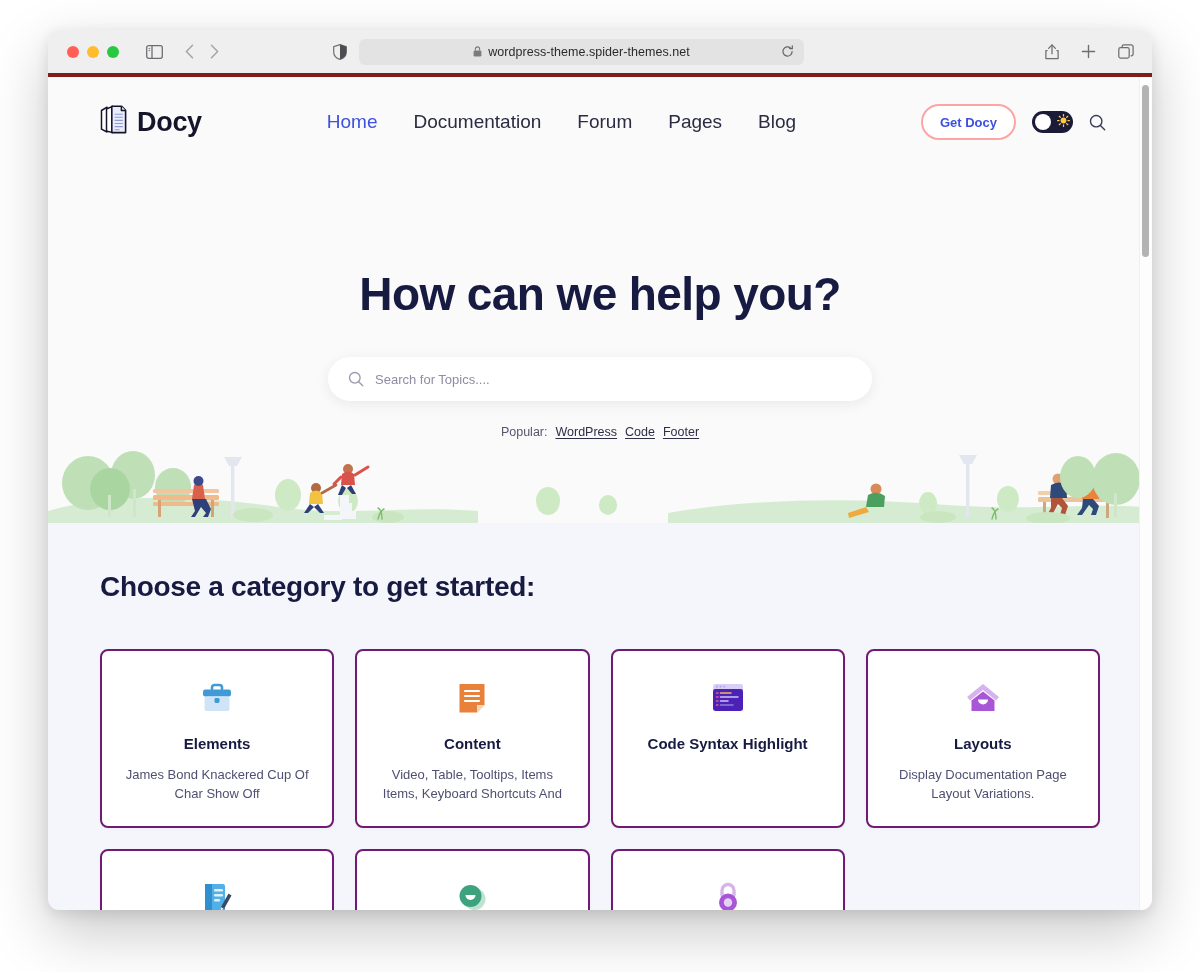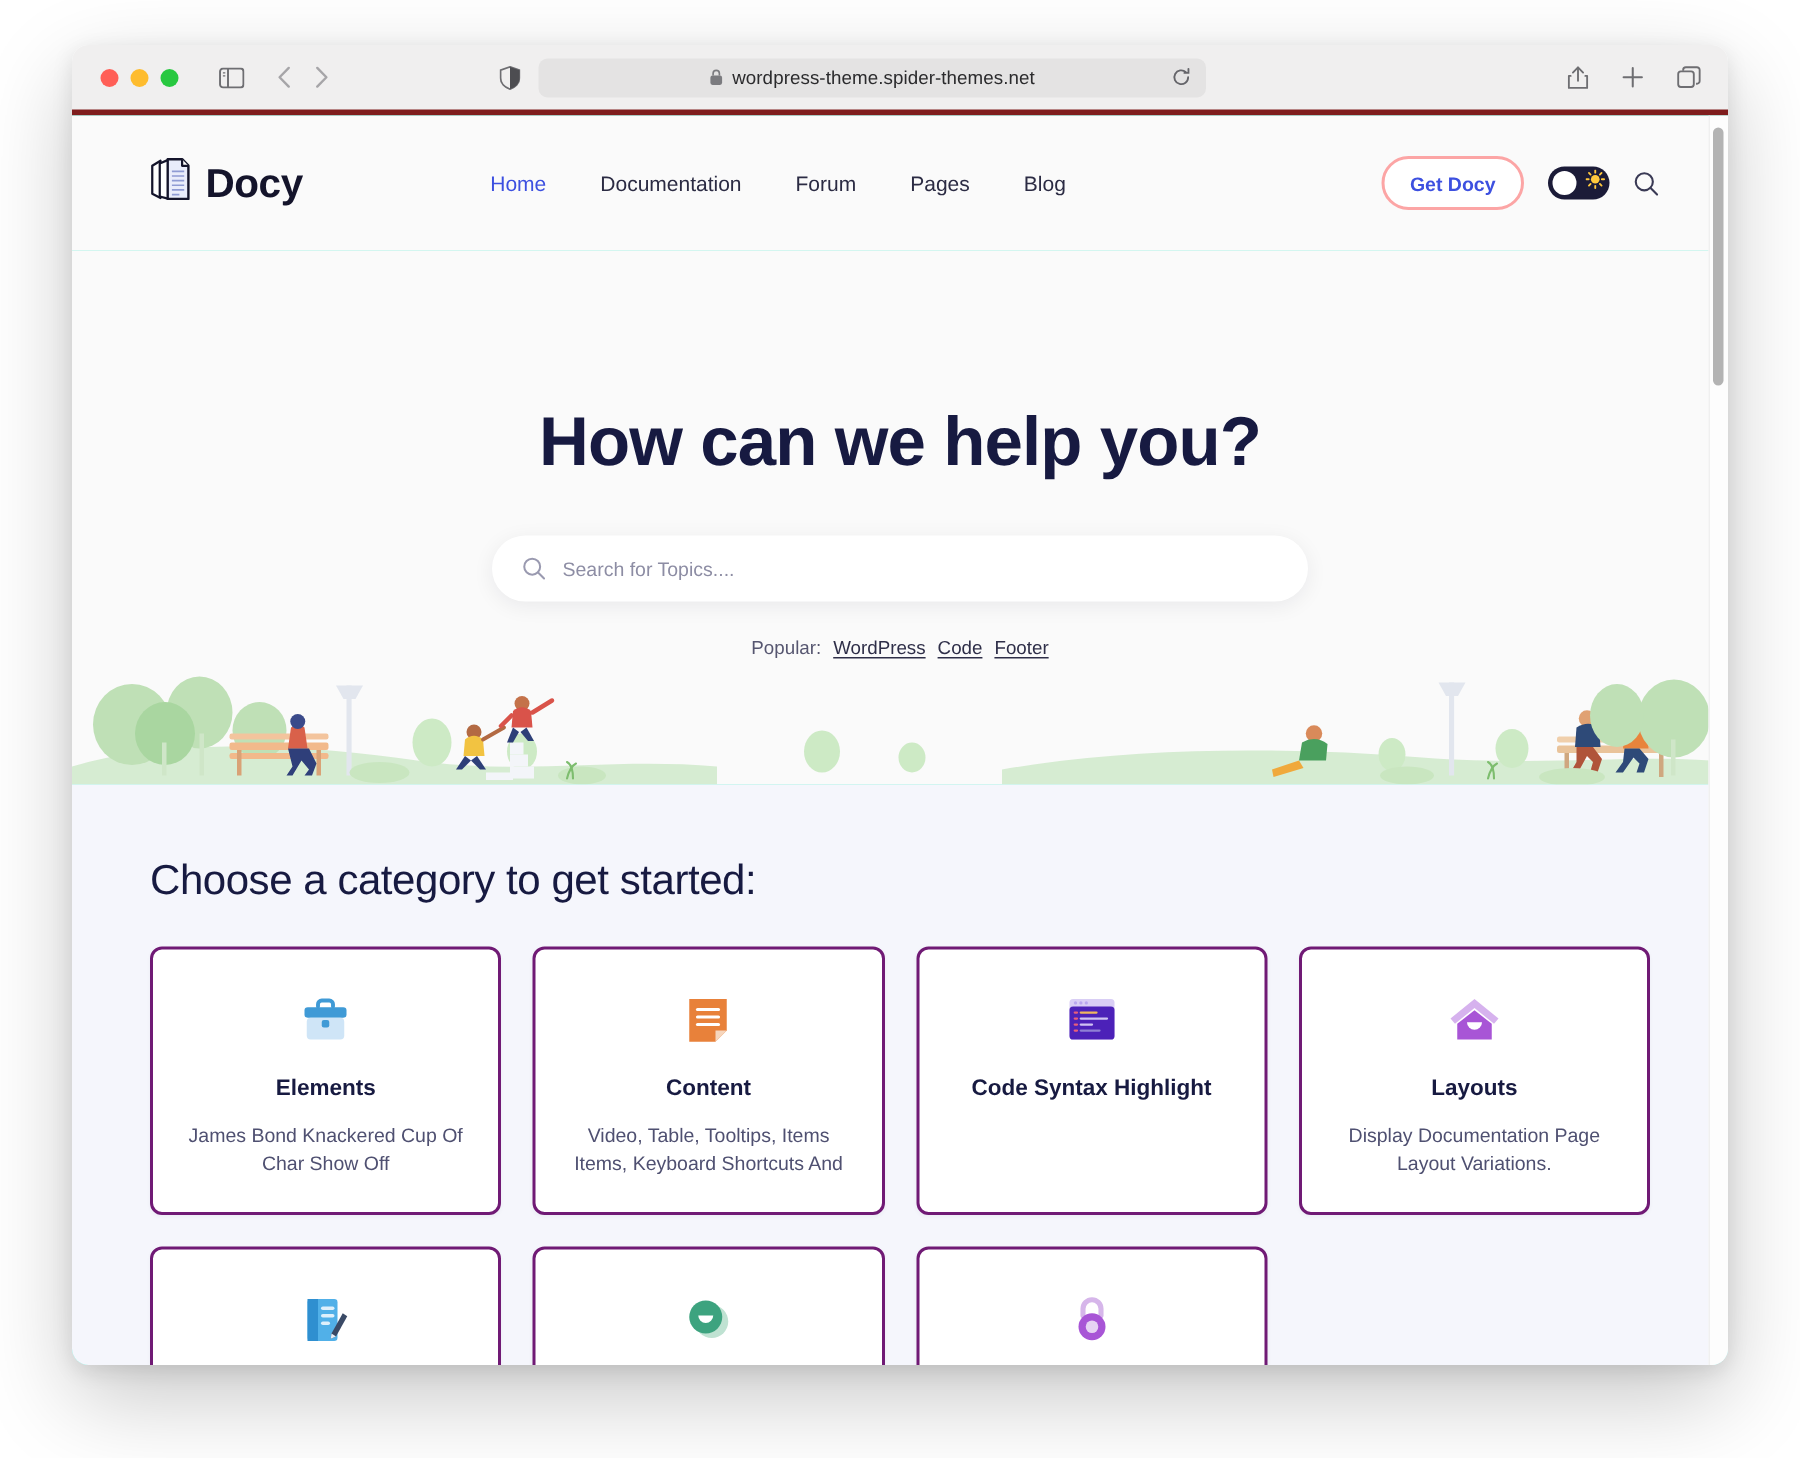--- a/index.html
+++ b/index.html
@@ -90,21 +90,21 @@
     right: 18px;
     display: flex;
     align-items: center;
     gap: 22px;
   }
 
   
   .viewport {
     position: relative;
     height: 833px;
-    background: #5eead4;
+    background: #f0abfc;
     overflow: hidden;
   }
 
   .scrollbar-track {
     position: absolute;
     top: 0; right: 0;
     width: 13px; height: 100%;
     background: #fdfdfd;
     border-left: 1px solid #f0f0f0;
   }
@@ -133,21 +133,21 @@
     letter-spacing: -0.3px;
   }
 
   .main-nav {
     display: flex;
     align-items: center;
     gap: 36px;
     margin-left: 125px;
   }
   .nav-link {
-    font-size: 14px;
+    font-size: 19px;
     color: #2b2b43;
     text-decoration: none;
     white-space: nowrap;
   }
   .nav-link.active { color: #3d50e0; }
 
   .header-right {
     margin-left: auto;
     display: flex;
     align-items: center;
@@ -245,24 +245,24 @@
   }
 
   
   .categories {
     background: #f5f6fc;
     padding: 48px 52px 0;
     height: 387px;
   }
   .cat-title {
     font-size: 28px;
-    font-weight: 400;
+    font-weight: 700;
     color: #171a41;
     letter-spacing: -0.3px;
-    margin-bottom: 28px;
+    margin-bottom: 46px;
   }
   .cards-grid {
     display: grid;
     grid-template-columns: repeat(4, 1fr);
     gap: 21px;
   }
   .card {
     background: #ffffff;
     border-radius: 8px;
     border: 2px solid #701a75;

